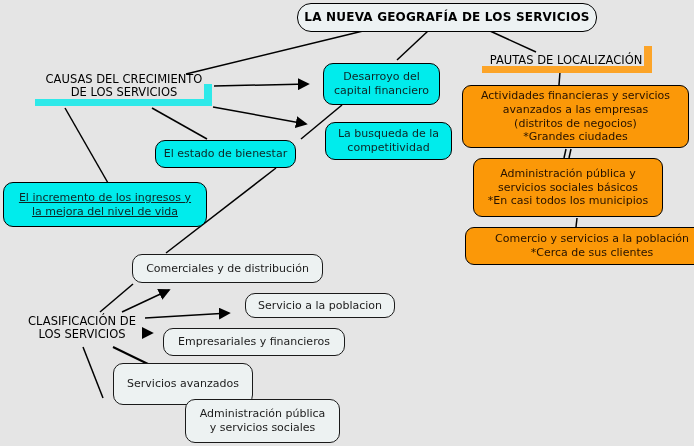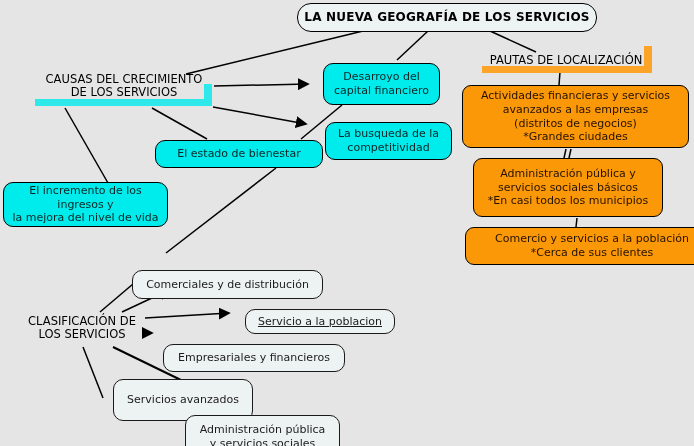--- a/index.html
+++ b/index.html
@@ -30,21 +30,21 @@
     box-sizing: border-box;
     border: 1.5px solid #000000;
     border-radius: 10px;
     font-size: 11px;
     line-height: 1.25;
     color: #0d2626;
     padding: 2px 4px;
   }
   .cyan   { background: #00ECEC; }
   .orange { background: #FB9808; color: #261200; border-radius: 9px; }
-  .gray   { background: #EDF2F2; color: #1c1c1c; border-color: #1a1a1a; margin-top: 16px; }
+  .gray   { background: #EDF2F2; color: #1c1c1c; border-color: #1a1a1a; }
   .titlebox {
     background: #EDF2F3;
     font-weight: bold;
     font-size: 12px;
     color: #000000;
     border-radius: 14px;
     letter-spacing: 0.2px;
   }
   .heading {
     position: absolute;
@@ -100,41 +100,41 @@
 
   <div class="heading" style="left:35px; top:73px; width:178px;">CAUSAS DEL CRECIMIENTO
 DE LOS SERVICIOS</div>
   <div class="hl hl-cyan" style="left:35px; top:99px; width:177px; height:7px;"></div>
   <div class="hl hl-cyan" style="left:204px; top:84px; width:8px; height:22px;"></div>
 
   <div class="node cyan" style="left:323px; top:63px; width:117px; height:42px;">Desarroyo del
 capital financiero</div>
   <div class="node cyan" style="left:325px; top:122px; width:127px; height:38px;">La busqueda de la
 competitividad</div>
-  <div class="node cyan" style="left:155px; top:140px; width:168px; height:28px;">El estado de bienestar</div>
-  <div class="node cyan" style="left:3px; top:182px; width:165px; height:45px;">El incremento de los ingresos y
+  <div class="node cyan" style="left:155px; top:140px; width:141px; height:28px;">El estado de bienestar</div>
+  <div class="node cyan" style="left:3px; top:182px; width:204px; height:45px;text-decoration:underline;">El incremento de los ingresos y
 la mejora del nivel de vida</div>
 
   <div class="heading" style="left:478px; top:54px; width:176px;">PAUTAS DE LOCALIZACIÓN</div>
   <div class="hl hl-orange" style="left:482px; top:66px; width:170px; height:7px;"></div>
   <div class="hl hl-orange" style="left:644px; top:46px; width:8px; height:26px;"></div>
 
   <div class="node orange" style="left:462px; top:85px; width:227px; height:63px;">Actividades financieras y servicios
 avanzados a las empresas
 (distritos de negocios)
 *Grandes ciudades</div>
   <div class="node orange" style="left:473px; top:158px; width:190px; height:59px;">Administración pública y
 servicios sociales básicos
 *En casi todos los municipios</div>
   <div class="node orange" style="left:465px; top:227px; width:254px; height:38px;">Comercio y servicios a la población
 *Cerca de sus clientes</div>
 
   <div class="heading" style="left:22px; top:315px; width:120px;">CLASIFICACIÓN DE
 LOS SERVICIOS</div>
 
   <div class="node gray" style="left:132px; top:254px; width:191px; height:29px;">Comerciales y de distribución</div>
-  <div class="node gray" style="left:245px; top:293px; width:150px; height:25px;text-decoration:underline;">Servicio a la poblacion</div>
+  <div class="node gray" style="left:245px; top:293px; width:150px; height:25px;">Servicio a la poblacion</div>
   <div class="node gray" style="left:163px; top:328px; width:182px; height:28px;">Empresariales y financieros</div>
   <div class="node gray" style="left:113px; top:363px; width:140px; height:42px;">Servicios avanzados</div>
   <div class="node gray" style="left:185px; top:399px; width:155px; height:44px;">Administración pública
 y servicios sociales</div>
 
 </div>
 
 </body></html>

